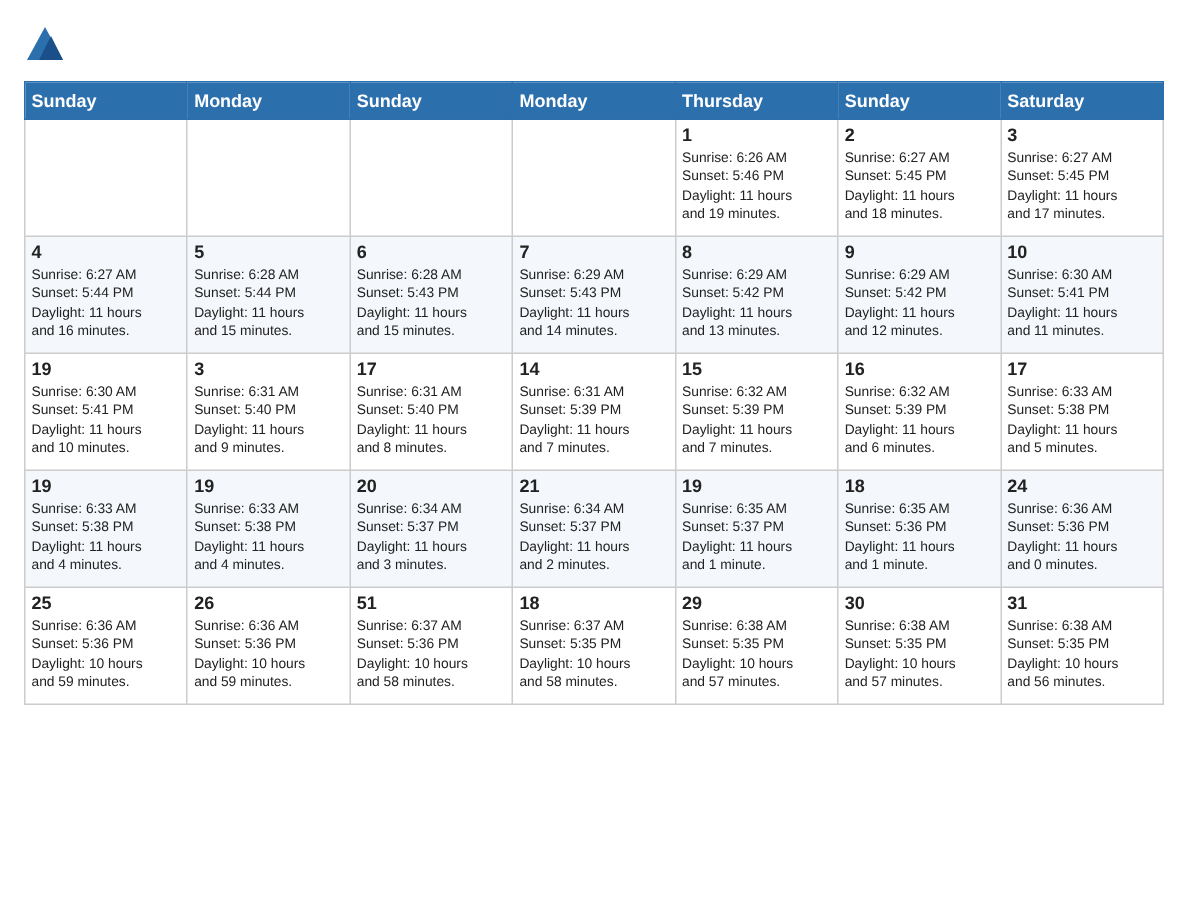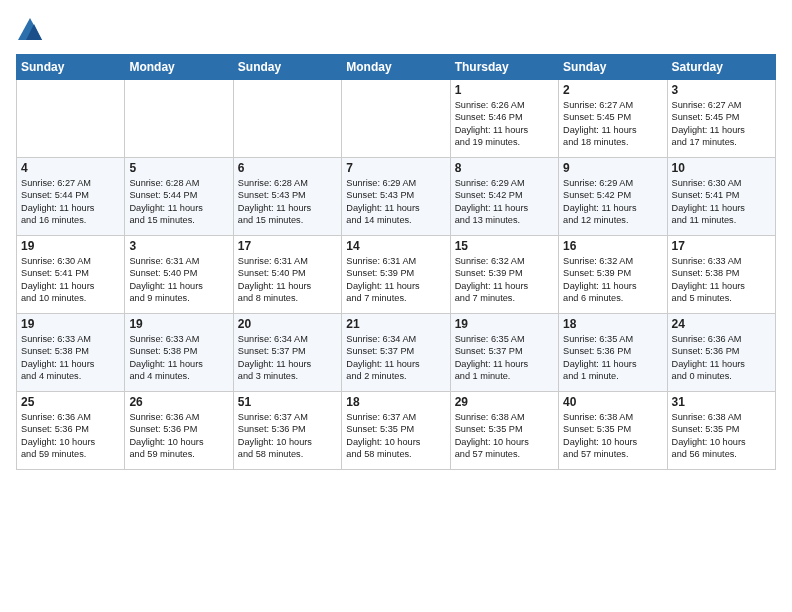--- a/index.html
+++ b/index.html
@@ -345,21 +345,21 @@
 and 58 minutes.</div>
           </td>
           <td>
             <span class="day-num">29</span>
             <div class="day-info" style="white-space: pre-line;">Sunrise: 6:38 AM
 Sunset: 5:35 PM
 Daylight: 10 hours
 and 57 minutes.</div>
           </td>
           <td>
-            <span class="day-num">40</span>
+            <span class="day-num">30</span>
             <div class="day-info" style="white-space: pre-line;">Sunrise: 6:38 AM
 Sunset: 5:35 PM
 Daylight: 10 hours
 and 57 minutes.</div>
           </td>
           <td>
             <span class="day-num">31</span>
             <div class="day-info" style="white-space: pre-line;">Sunrise: 6:38 AM
 Sunset: 5:35 PM
 Daylight: 10 hours

